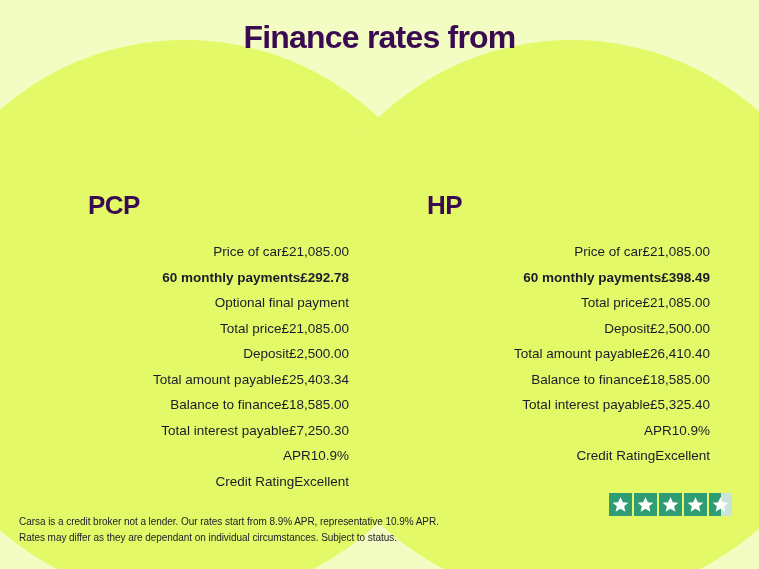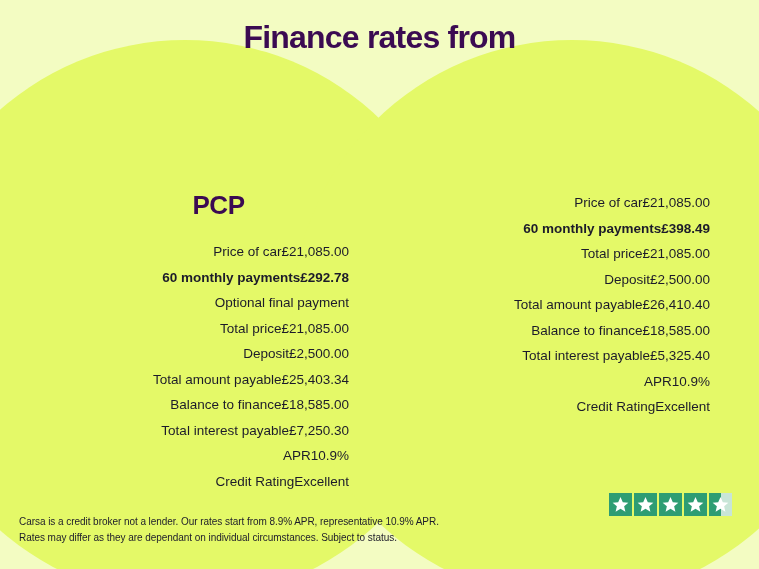--- a/index.html
+++ b/index.html
@@ -93,21 +93,20 @@
     width: 759px;
     display: flex;
   }
   .plan {
     width: 379px;
     box-sizing: border-box;
   }
   .plan-pcp { padding: 0 30px 0 88px; }
   .plan-hp  { padding: 0 48px 0 58px; }
   .plan-title {
-    text-align: center;
     color: #3B0B52;
     font-size: 26px;
     font-weight: 800;
     letter-spacing: -0.5px;
     margin: 0 0 18px 0;
   }
   .plan-hp .plan-title { margin-left: -10px; }
   .rows { display: block; }
   .row {
     display: flex;
@@ -225,20 +224,21 @@
               <span class="val">10.9%</span>
             </div>
             <div class="row">
               <span class="lbl">Credit Rating</span>
               <span class="val">Excellent</span>
             </div>
           </div>
       </div>
 
       <div class="plan plan-hp">
+        <div class="plan-title">HP</div>
         <div class="rows">
             <div class="row">
               <span class="lbl">Price of car</span>
               <span class="val">£21,085.00</span>
             </div>
             <div class="row bold">
               <span class="lbl">60 monthly payments</span>
               <span class="val">£398.49</span>
             </div>
             <div class="row">

